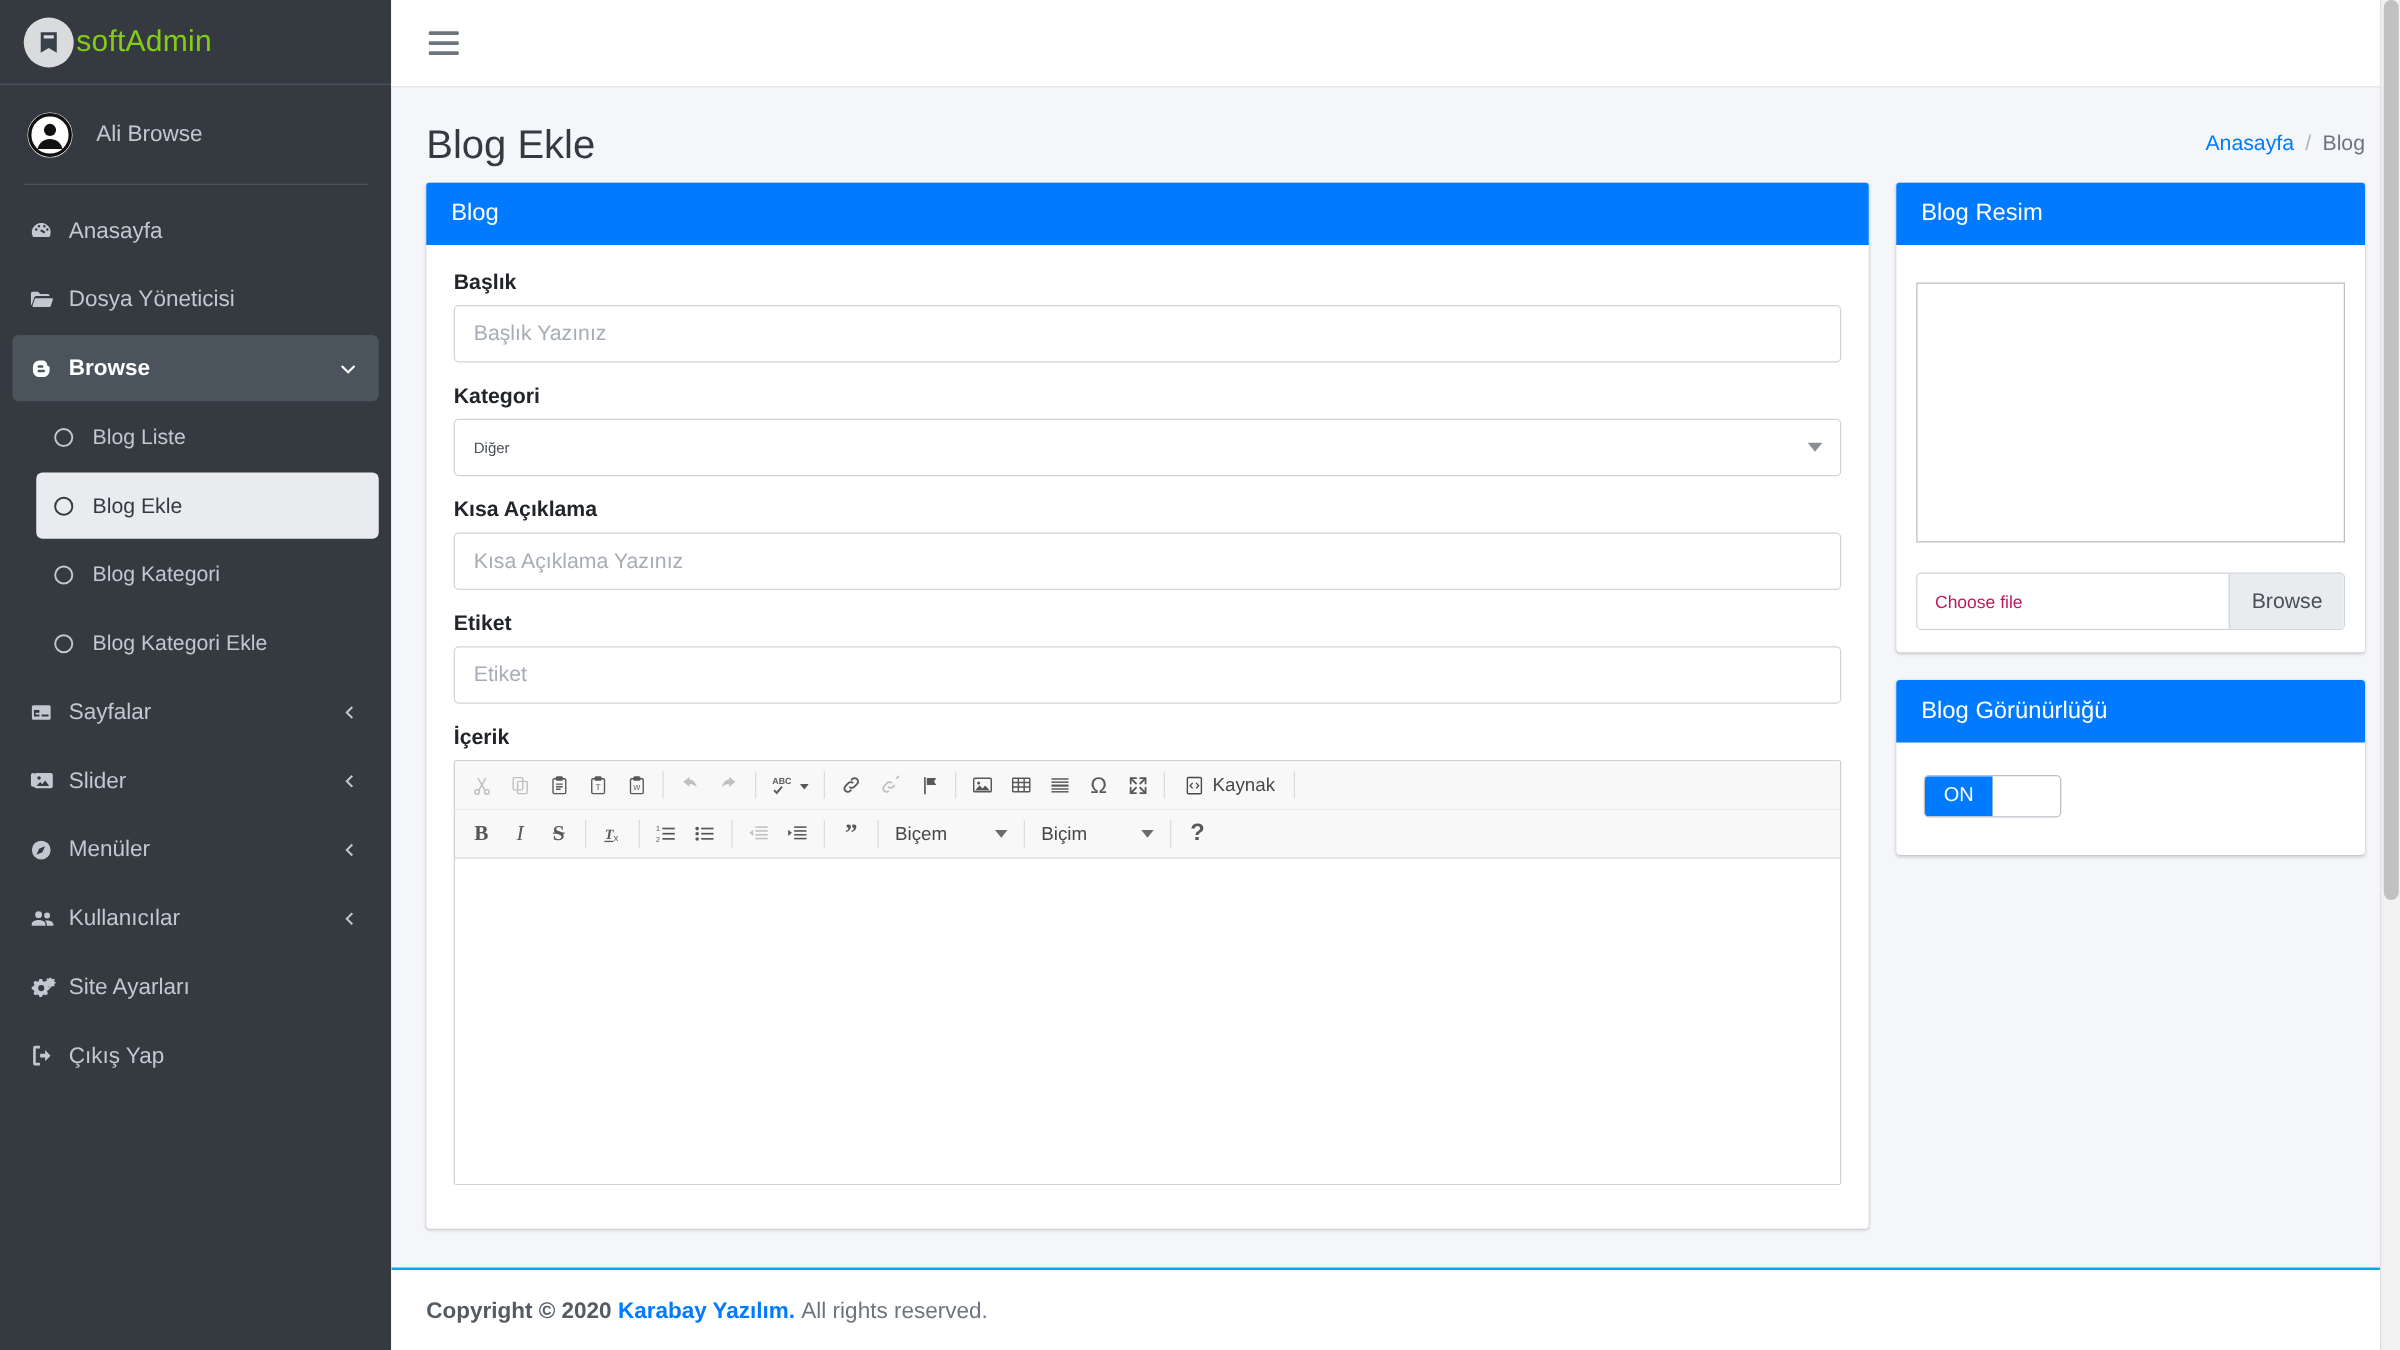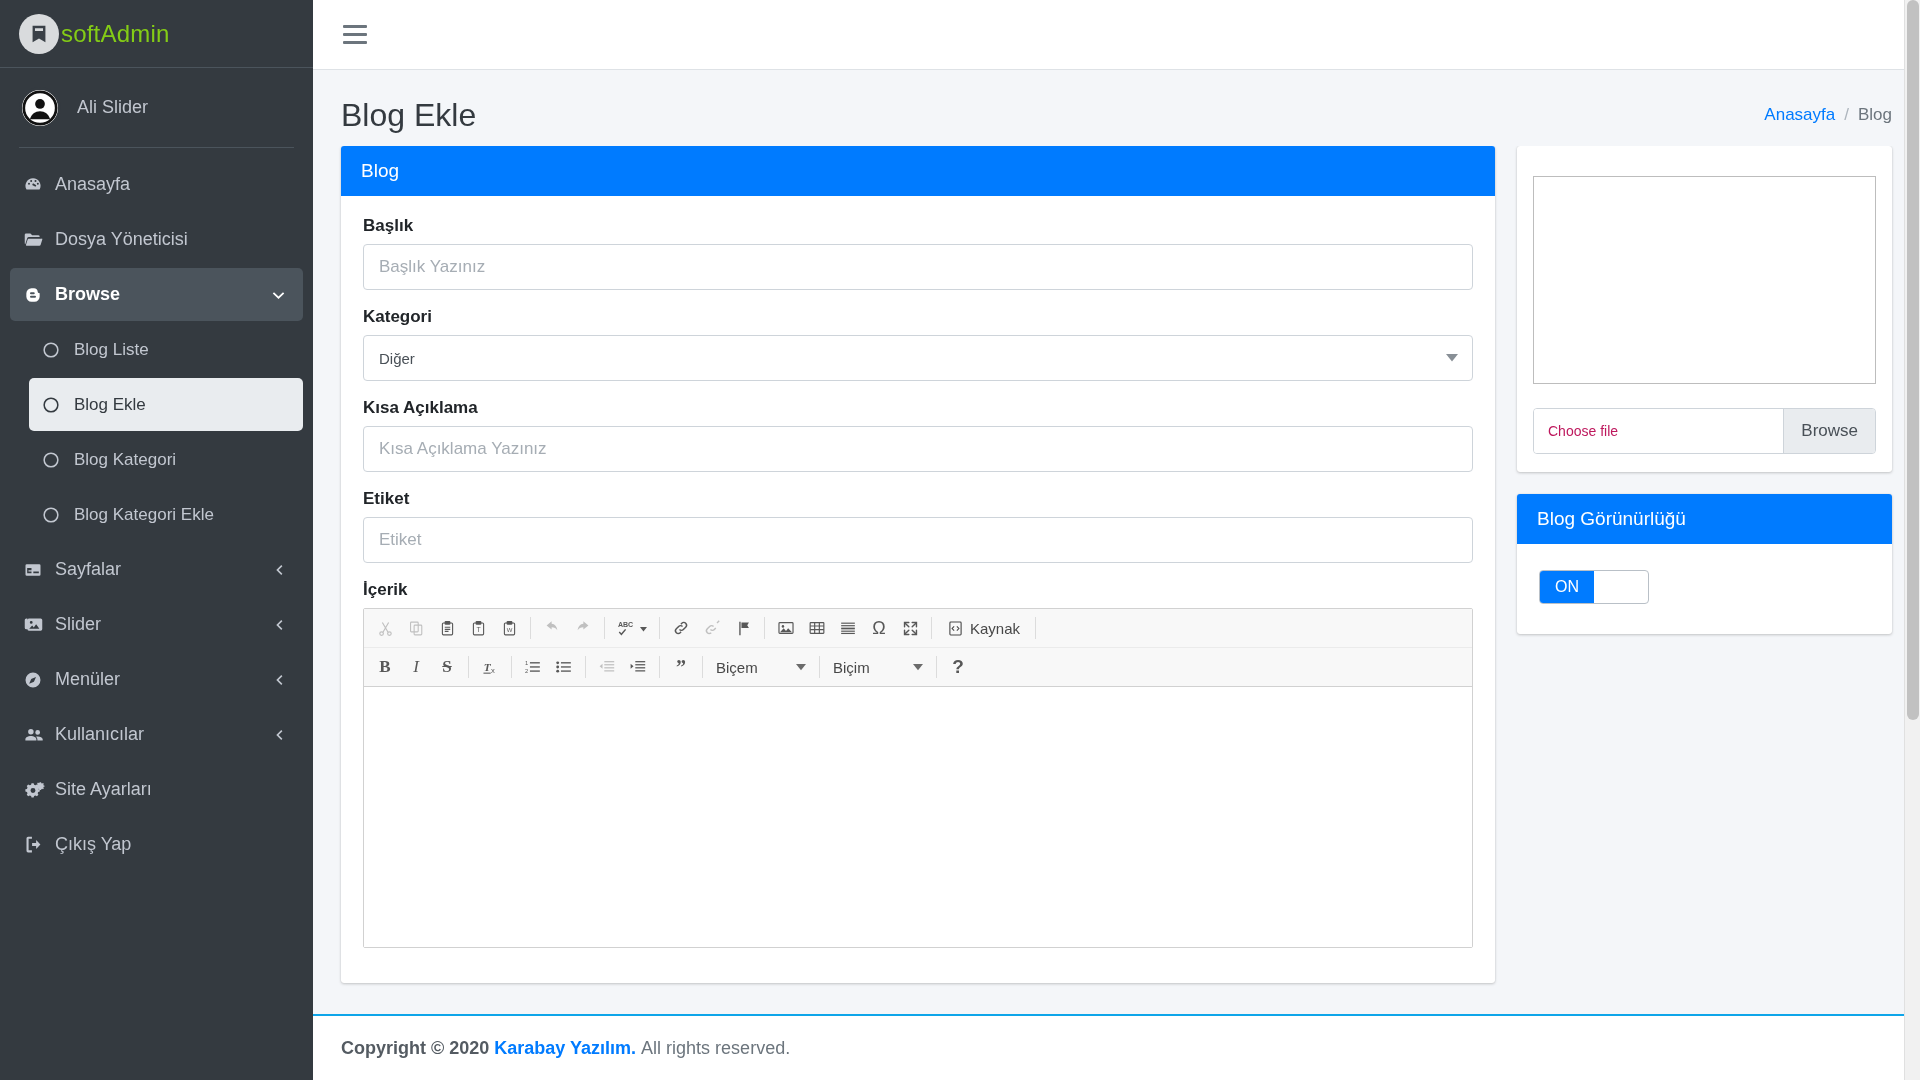--- a/index.html
+++ b/index.html
@@ -137,21 +137,21 @@
     width: 100%; height: 46px;
     border: 1px solid #ced4da; border-radius: 4px;
     padding: 0 15px; font-size: 17px;
     color: #6c757d; background: #ffffff;
   }
   .form-control.placeholder { color: #a6adb4; }
   .form-select {
     display: flex; align-items: center; justify-content: space-between;
     width: 100%; height: 46px;
     border: 1px solid #ced4da; border-radius: 4px;
-    padding: 0 14px 0 15px; font-size: 15px; color: #495057;
+    padding: 0 14px 0 15px; font-size: 12px; color: #495057;
     background: #ffffff; cursor: pointer;
   }
   .select-caret { color: #888f96; font-size: 12px; }
 
   
   .editor { border: 1px solid #d1d1d1; border-radius: 2px; background: #fff; }
   .editor-toolbar { background: #f8f8f8; border-bottom: 1px solid #d1d1d1; }
   .tb-row {
     display: flex; align-items: center;
     padding: 4px 6px; gap: 1px; flex-wrap: nowrap;
@@ -247,21 +247,21 @@
   </div>
 
   <div class="user-panel">
     <span class="avatar">
       <svg width="40" height="40" viewBox="0 0 40 40" aria-hidden="true">
         <circle cx="20" cy="20" r="18" fill="#fff" stroke="#111" stroke-width="3"></circle>
         <circle cx="20" cy="15.5" r="5.4" fill="#111"></circle>
         <path d="M8.8 32.5c1.6-6 5.8-9 11.2-9s9.6 3 11.2 9z" fill="#111"></path>
       </svg>
     </span>
-    <span class="user-name">Ali Slider</span>
+    <span class="user-name">Ali Browse</span>
   </div>
 
   <div class="nav-divider"></div>
 
   <nav class="menu">
 
     <div class="nav-item">
       <span class="ico">
         <svg width="20" height="20" viewBox="0 0 24 24" fill="currentColor">
             <path d="M12 4a9 9 0 0 0-7.8 13.5h15.6A9 9 0 0 0 12 4zm-4.8 5.2a1.2 1.2 0 1 1 0 2.4 1.2 1.2 0 0 1 0-2.4zm2.6-3.1a1.2 1.2 0 1 1 0 2.4 1.2 1.2 0 0 1 0-2.4zm5.2 0a1.2 1.2 0 1 1 0 2.4 1.2 1.2 0 0 1 0-2.4zm2.8 3.1a1.2 1.2 0 1 1 0 2.4 1.2 1.2 0 0 1 0-2.4zM12 10l4 2.4-1 1.8-4-2.2z"></path>
@@ -662,20 +662,21 @@
             </div>
           </div>
 
         </div>
       </div>
     </div>
 
     <div class="col-right">
 
       <div class="card">
+        <div class="card-header">Blog Resim</div>
         <div class="card-body" style="padding:12px 16px 18px 16px;">
           <div class="img-preview-pad"></div>
           <div class="img-preview"></div>
           <div class="file-input">
             <span class="file-name">Choose file</span>
             <span class="file-browse">Browse</span>
           </div>
         </div>
       </div>
 

